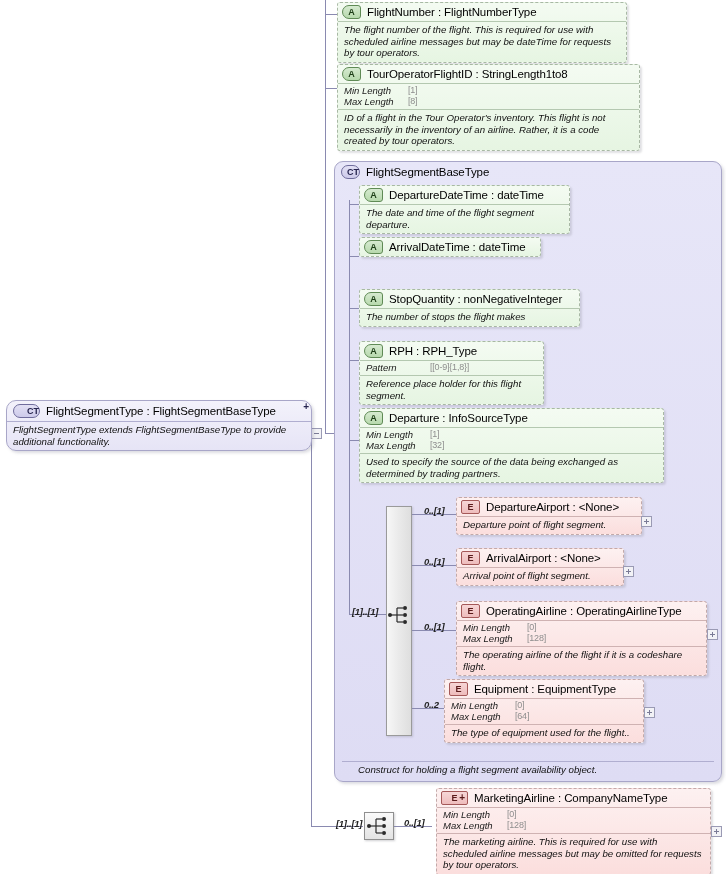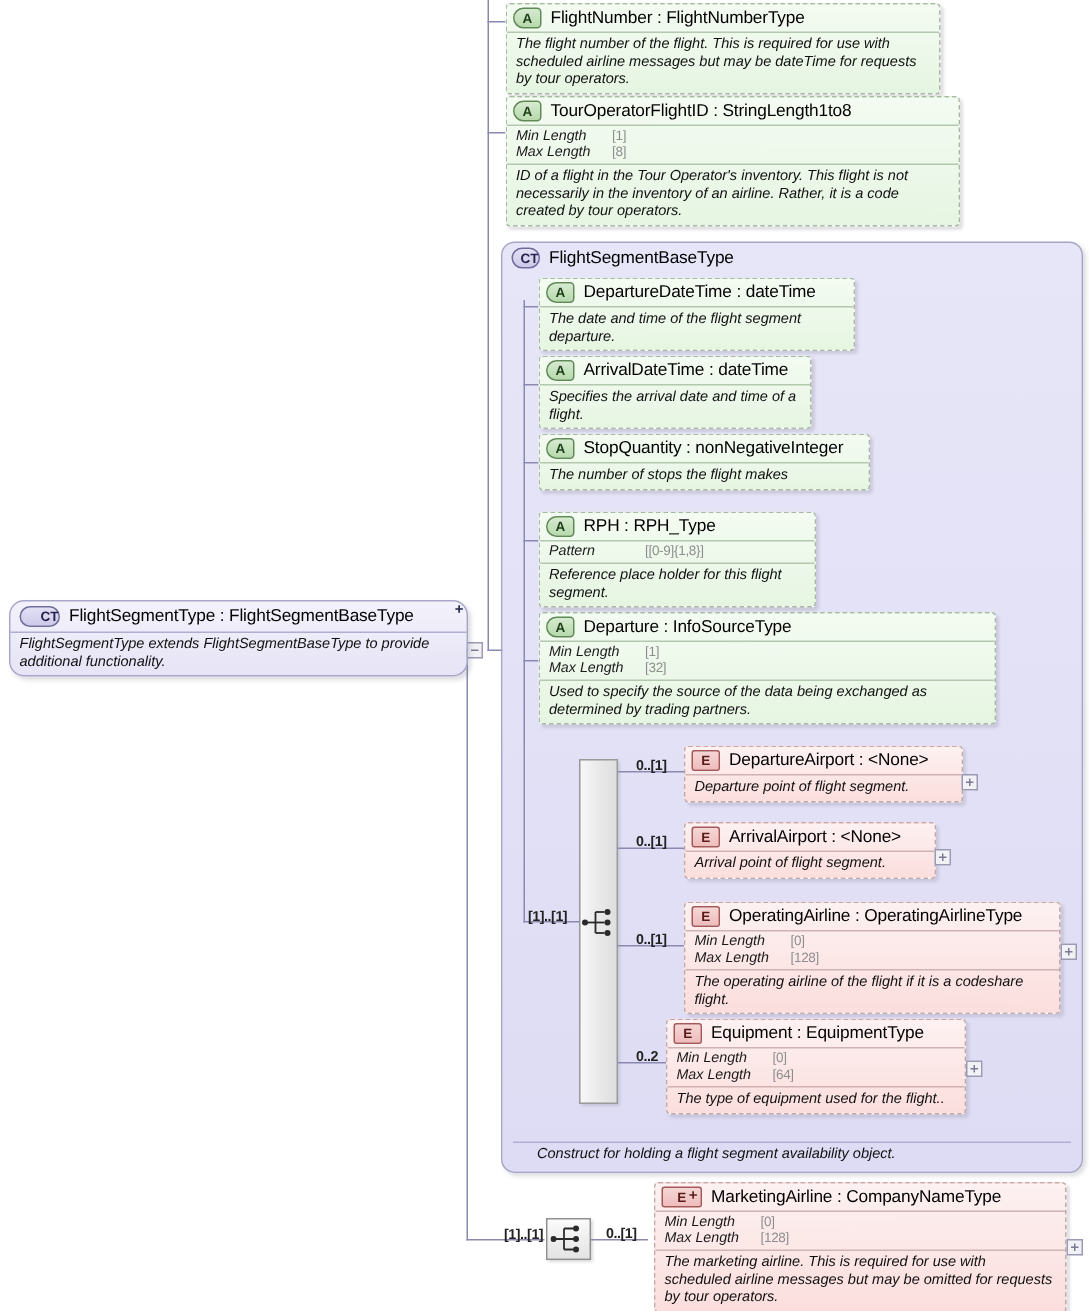--- a/index.html
+++ b/index.html
@@ -208,20 +208,21 @@
     height: 28px;
     background: linear-gradient(to bottom, #fafafa, #e3e3e3);
     border: 1px solid #8f8f8f;
     box-shadow: 1px 1px 2px rgba(100,100,110,0.3);
   }
 
   
   .card-lbl {
     position: absolute;
     font-size: 9.5px;
+    font-style: italic;
     font-weight: bold;
     color: #222;
     white-space: nowrap;
     letter-spacing: -0.3px;
   }
 </style>
 </head>
 <body>
 
 <div id="canvas">
@@ -283,21 +284,20 @@
       <span class="ntitle">DepartureDateTime : dateTime</span>
     </div>
     <div class="ndesc">The date and time of the flight segment departure.</div>
   </div>
 
   <div class="node attr" style="left:359px; top:237px; width:182px;">
     <div class="nhead">
       <span class="badge">A</span>
       <span class="ntitle">ArrivalDateTime : dateTime</span>
     </div>
-    <div class="ndesc">Specifies the arrival date and time of a flight.</div>
   </div>
 
   <div class="node attr" style="left:359px; top:289px; width:221px;">
     <div class="nhead">
       <span class="badge">A</span>
       <span class="ntitle">StopQuantity : nonNegativeInteger</span>
     </div>
     <div class="ndesc">The number of stops the flight makes</div>
   </div>
 

